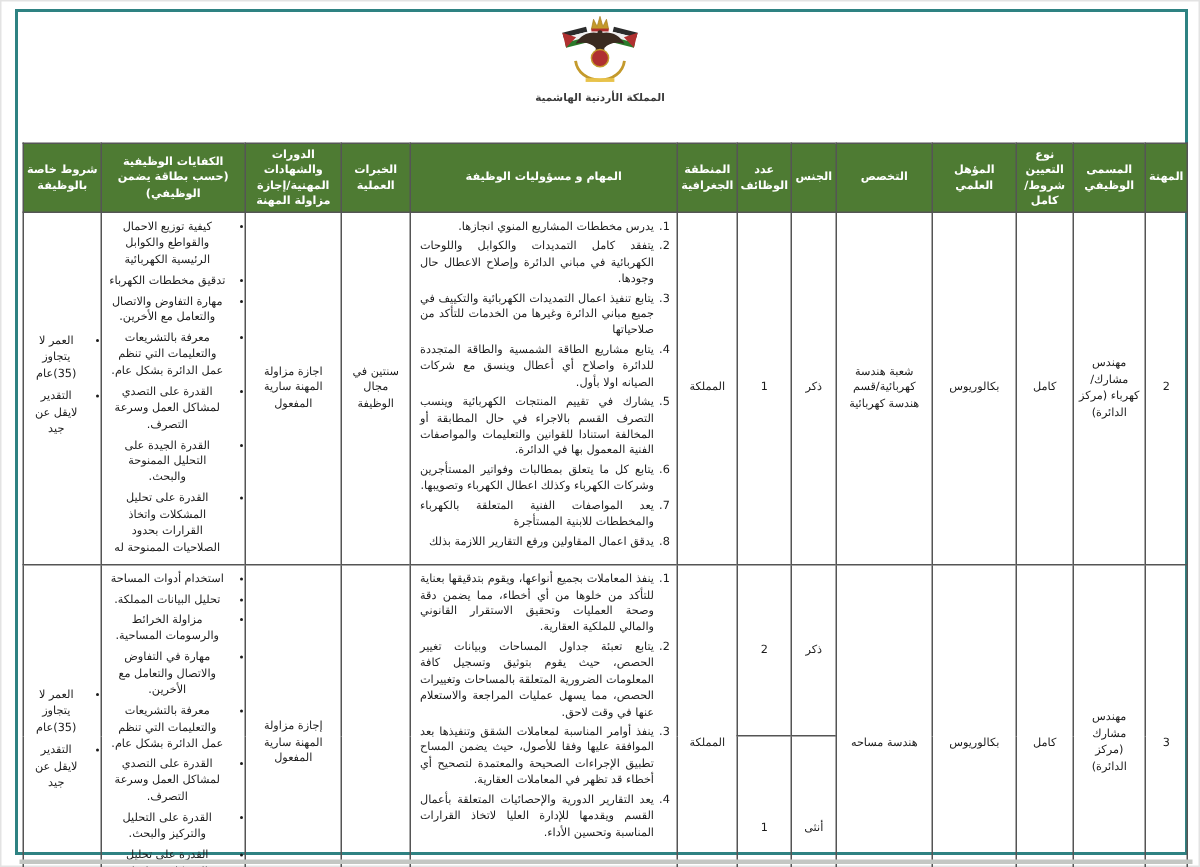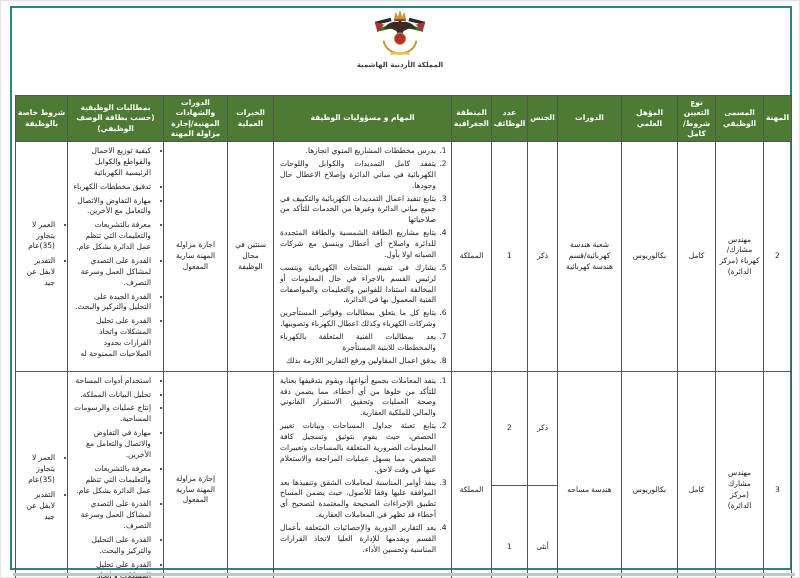--- a/index.html
+++ b/index.html
@@ -29,23 +29,23 @@
   }
   .jobs th,.jobs td{border:1px solid var(--grid);padding:2px 3px;vertical-align:middle;box-sizing:border-box;}
   .jobs thead th{
     background:var(--header-green);color:#fff;font-weight:bold;
     font-size:7.5px;line-height:1.35;text-align:center;height:46px;padding:2px 1px;
   }
   .jobs td{text-align:center;}
   td.duties,td.comps{vertical-align:top;text-align:right;}
   ol.duty-list{margin:2px 0 0 0;padding:0 11px 0 2px;text-align:justify;}
   ol.duty-list li{margin:0 0 2px 0;padding:0 1px;}
-  ul.dot-list{margin:2px 0 0 0;padding:0 9px 0 1px;list-style:disc;text-align:right;}
+  ul.dot-list{margin:2px 0 0 0;padding:0 9px 0 1px;list-style:disc;text-align:center;}
   ul.dot-list li{margin:0 0 3px 0;}
-  ul.cond-list{margin:0;padding:0 9px 0 1px;list-style:disc;text-align:right;}
+  ul.cond-list{margin:0;padding:0 9px 0 1px;list-style:disc;}
   ul.cond-list li{margin:0 0 4px 0;}
   .r2{height:190px;}
   .r3a{height:112px;}
   .r3b{height:120px;}
 </style>
 </head>
 <body>
 
 <div class="page">
   <div class="frame"></div>
@@ -98,63 +98,63 @@
         <col style="width:64px">
         <col style="width:96px">
       <col style="width:52px">
     </colgroup>
     <thead>
       <tr>
         <th>المهنة</th>
         <th>المسمى الوظيفي</th>
         <th>نوع التعيين شروط/ كامل</th>
         <th>المؤهل العلمي</th>
-        <th>الدورات</th>
+        <th>التخصص</th>
         <th>الجنس</th>
         <th>عدد الوظائف</th>
         <th>المنطقة الجغرافية</th>
         <th>المهام و مسؤوليات الوظيفة</th>
         <th>الخبرات العملية</th>
         <th>الدورات والشهادات المهنية/إجازة مزاولة المهنة</th>
-        <th>بمطالبات الوظيفية (حسب بطاقة الوصف الوظيفي)</th>
+        <th>الكفايات الوظيفية (حسب بطاقة يضمن الوظيفي)</th>
         <th>شروط خاصة بالوظيفة</th>
       </tr>
     </thead>
     <tbody>
       <tr class="r2">
         <td>2</td>
         <td>مهندس مشارك/ كهرباء (مركز الدائرة)</td>
         <td>كامل</td>
         <td>بكالوريوس</td>
         <td>شعبة هندسة كهربائية/قسم هندسة كهربائية</td>
         <td>ذكر</td>
         <td>1</td>
         <td>المملكة</td>
         <td class="duties">
           <ol class="duty-list">
               <li>يدرس مخططات المشاريع المنوي انجازها.</li>
               <li>يتفقد كامل التمديدات والكوابل واللوحات الكهربائية في مباني الدائرة وإصلاح الاعطال حال وجودها.</li>
               <li>يتابع تنفيذ اعمال التمديدات الكهربائية والتكييف في جميع مباني الدائرة وغيرها من الخدمات للتأكد من صلاحياتها</li>
               <li>يتابع مشاريع الطاقة الشمسية والطاقة المتجددة للدائرة واصلاح أي أعطال وينسق مع شركات الصيانه اولا بأول.</li>
-              <li>يشارك في تقييم المنتجات الكهربائية وينسب لرئيس القسم بالاجراء في حال المعلومات أو المخالفة استنادا للقوانين والتعليمات والمواصفات الفنية المعمول بها في الدائرة.</li>
+              <li>يشارك في تقييم المنتجات الكهربائية وينسب التصرف القسم بالاجراء في حال المطابقة أو المخالفة استنادا للقوانين والتعليمات والمواصفات الفنية المعمول بها في الدائرة.</li>
               <li>يتابع كل ما يتعلق بمطالبات وفواتير المستأجرين وشركات الكهرباء وكذلك اعطال الكهرباء وتصويبها.</li>
-              <li>يعد بمطالبات الفنية المتعلقة بالكهرباء والمخططات للابنية المستأجرة</li>
+              <li>يعد المواصفات الفنية المتعلقة بالكهرباء والمخططات للابنية المستأجرة</li>
               <li>يدقق اعمال المقاولين ورفع التقارير اللازمة بذلك</li>
             </ol>
         </td>
         <td>سنتين في مجال الوظيفة</td>
         <td>اجازة مزاولة المهنة سارية المفعول</td>
         <td class="comps">
           <ul class="dot-list">
               <li>كيفية توزيع الاحمال والقواطع والكوابل الرئيسية الكهربائية</li>
               <li>تدقيق مخططات الكهرباء</li>
               <li>مهارة التفاوض والاتصال والتعامل مع الأخرين.</li>
               <li>معرفة بالتشريعات والتعليمات التي تنظم عمل الدائرة بشكل عام.</li>
               <li>القدرة على التصدي لمشاكل العمل وسرعة التصرف.</li>
-              <li>القدرة الجيدة على التحليل والتركيز والبحث.</li>
+              <li>القدرة الجيدة على التحليل الممنوحة والبحث.</li>
               <li>القدرة على تحليل المشكلات واتخاذ القرارات بحدود الصلاحيات الممنوحة له</li>
             </ul>
         </td>
         <td>
           <ul class="cond-list">
               <li>العمر لا يتجاوز (35)عام</li>
               <li>التقدير لايقل عن جيد</li>
             </ul>
         </td>
       </tr>
@@ -174,21 +174,21 @@
               <li>ينفذ أوامر المناسبة لمعاملات الشقق وتنفيذها بعد الموافقة عليها وفقا للأصول، حيث يضمن المساح تطبيق الإجراءات الصحيحة والمعتمدة لتصحيح أي أخطاء قد تظهر في المعاملات العقارية.</li>
               <li>يعد التقارير الدورية والإحصائيات المتعلقة بأعمال القسم ويقدمها للإدارة العليا لاتخاذ القرارات المناسبة وتحسين الأداء.</li>
             </ol>
         </td>
         <td rowspan="2"></td>
         <td rowspan="2">إجازة مزاولة المهنة سارية المفعول</td>
         <td rowspan="2" class="comps">
           <ul class="dot-list">
               <li>استخدام أدوات المساحة</li>
               <li>تحليل البيانات المملكة.</li>
-              <li>إنتاج عمليات والرسومات المساحية.</li>
+              <li>مزاولة الخرائط والرسومات المساحية.</li>
               <li>مهارة في التفاوض والاتصال والتعامل مع الأخرين.</li>
               <li>معرفة بالتشريعات والتعليمات التي تنظم عمل الدائرة بشكل عام.</li>
               <li>القدرة على التصدي لمشاكل العمل وسرعة التصرف.</li>
               <li>القدرة على التحليل والتركيز والبحث.</li>
               <li>القدرة على تحليل المشكلات و اتخاذ القرارات بحدود الصلاحيات الممنوحة له</li>
             </ul>
         </td>
         <td rowspan="2">
           <ul class="cond-list">
               <li>العمر لا يتجاوز (35)عام</li>

